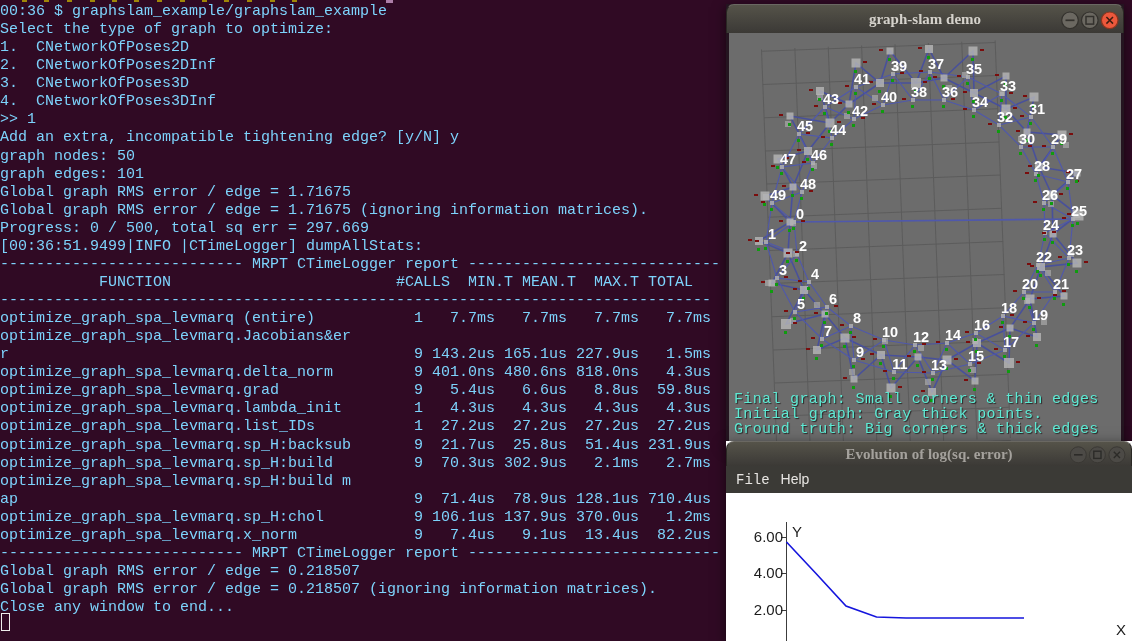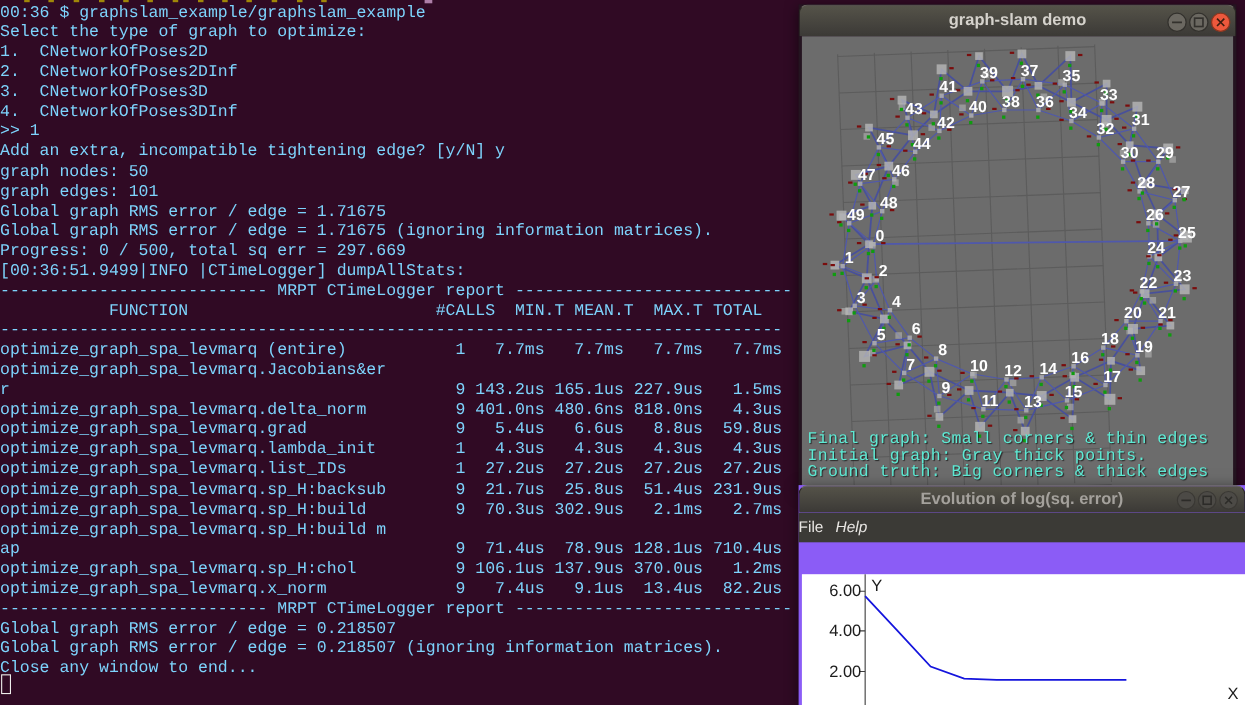--- a/index.html
+++ b/index.html
@@ -8,21 +8,21 @@
   font:15px/18.07px "Liberation Mono", monospace;
   color:#7dd3fc; white-space:pre;
 }
 #cursor { position:absolute; left:1px; top:613px; width:9px; height:18px; border:1px solid #eeeeec; }
 .win { position:absolute; box-shadow:0 3px 12px rgba(0,0,0,0.55); }
 .tbar {
   position:relative;
   background:linear-gradient(#555349,#3f3d39 85%,#3b3935);
   border-radius:8px 8px 0 0;
   border-top:1px solid #6a6862; border-left:1px solid #2a2824; border-right:1px solid #2a2824;
-  text-align:center; font-family:Liberation Sans, sans-serif; font-weight:bold; color:#d5d2cc;
+  text-align:center; font-family:Liberation Serif, serif; font-weight:bold; color:#d5d2cc;
 }
 </style></head>
 <body>
 <div style="position:absolute;left:22px;top:0;width:5px;height:2px;background:#a08708"></div>
 <div style="position:absolute;left:44px;top:0;width:5px;height:2px;background:#a08708"></div>
 <div style="position:absolute;left:67px;top:0;width:5px;height:2px;background:#a08708"></div>
 <div style="position:absolute;left:90px;top:0;width:5px;height:2px;background:#a08708"></div>
 <div style="position:absolute;left:112px;top:0;width:5px;height:2px;background:#a08708"></div>
 <div style="position:absolute;left:134px;top:0;width:5px;height:2px;background:#a08708"></div>
 <div style="position:absolute;left:157px;top:0;width:5px;height:2px;background:#a08708"></div>
@@ -579,33 +579,33 @@
 <text x="79" y="156">48</text>
 <text x="49" y="167">49</text>
 </g>
 </svg>
     <div style="position:absolute;left:5px;top:359px;font:15px/15.1px 'Liberation Mono',monospace;letter-spacing:0.35px;color:#5eead4;text-shadow:1px 1px 1px rgba(0,0,0,0.65);white-space:pre;">Final graph: Small corners &amp; thin edges
 Initial graph: Gray thick points.
 Ground truth: Big corners &amp; thick edges</div>
   </div>
 </div>
 
-<div class="win" id="w2" style="left:726px;top:441px;width:406px;height:200px;background:#8b5cf6;">
+<div class="win" id="w2" style="left:726px;top:441px;width:406px;height:200px;background:#ffffff;">
   <div class="tbar" style="height:25px;line-height:24px;font-size:15px;color:#a4a19c;">Evolution of log(sq. error)
     <svg width="406" height="25" style="position:absolute;left:0;top:0">
       <circle cx="351.3" cy="12.8" r="8" fill="#4c4a46" stroke="#3a3834" stroke-width="1"></circle>
       <line x1="347" y1="12.8" x2="355.6" y2="12.8" stroke="#2c2b28" stroke-width="1.6"></line>
       <circle cx="370.4" cy="12.8" r="8" fill="#4c4a46" stroke="#3a3834" stroke-width="1"></circle>
       <rect x="366.8" y="9.2" width="7.2" height="7.2" fill="none" stroke="#2c2b28" stroke-width="1.4"></rect>
       <circle cx="389.9" cy="12.8" r="8" fill="#4c4a46" stroke="#3a3834" stroke-width="1"></circle>
       <path d="M386.8 9.7 l6.2 6.2 M393 9.7 l-6.2 6.2" stroke="#2c2b28" stroke-width="1.4" fill="none"></path>
     </svg>
   </div>
   <div style="position:absolute;left:0;top:25px;width:406px;height:27px;background:#3b3a36;color:#e8e6e3;font:14px/26px 'Liberation Sans',sans-serif;">
-    <span style="">File</span><span style="margin-left:11px;font-style:italic;">Help</span>
+    <span style="margin-left:10px;font-family:Liberation Mono, monospace;">File</span><span style="margin-left:11px;">Help</span>
   </div>
   <div style="position:absolute;left:3px;top:52px;width:455px;height:144px;background:#ffffff;overflow:hidden;margin-top:29px;">
     <div style="position:absolute;left:-3px;top:-3px;width:406px;height:151px;">
         <svg width="406" height="151" viewBox="0 0 406 151" style="position:absolute;left:0;top:0">
 <g stroke="#3c3c3c" stroke-width="1">
 <line x1="60.5" y1="2" x2="60.5" y2="128.5"></line>
 <line x1="0" y1="128.5" x2="403" y2="128.5"></line>
 <line x1="90.3" y1="128.5" x2="90.3" y2="134.5"></line>
 <line x1="120.1" y1="128.5" x2="120.1" y2="134.5"></line>
 <line x1="149.9" y1="128.5" x2="149.9" y2="134.5"></line>

